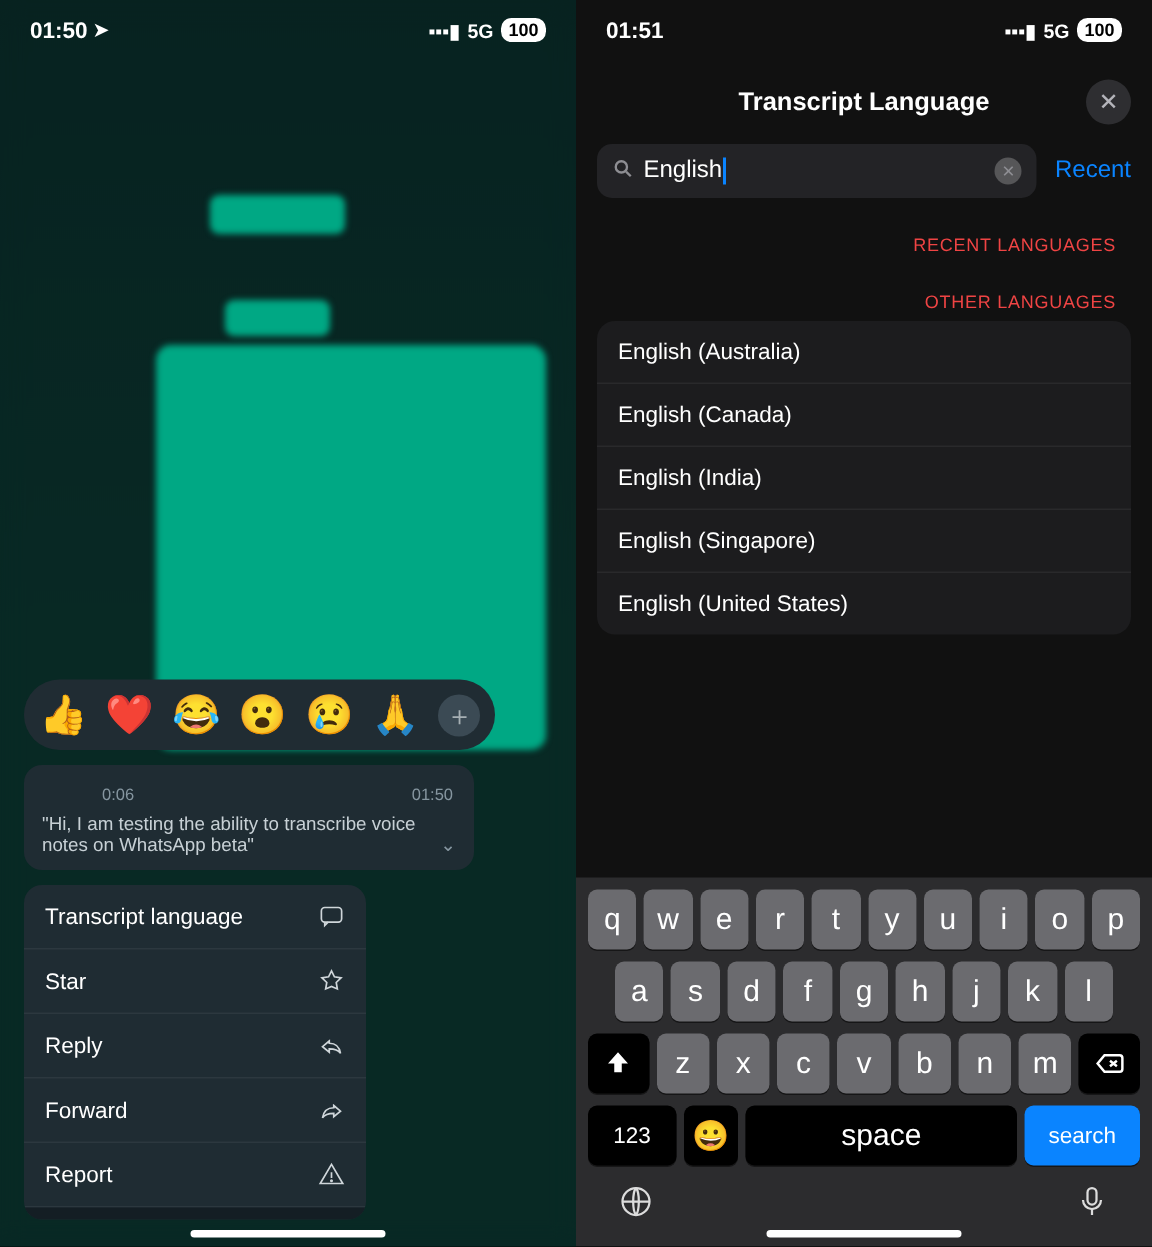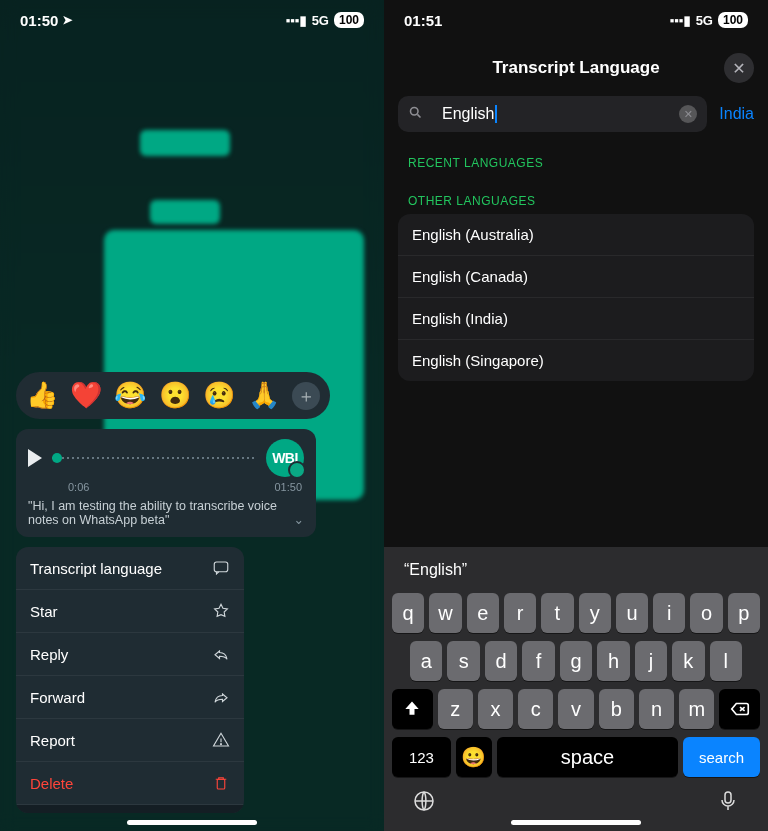--- a/index.html
+++ b/index.html
@@ -62,26 +62,26 @@
   .mi-icon svg{width:18px;height:18px;stroke:currentColor;fill:none;stroke-width:1.5;}
   .danger .mi-icon{color:#ff453a;}
   .home-indicator{position:absolute;bottom:6px;left:50%;transform:translateX(-50%);width:130px;height:5px;border-radius:3px;background:#fff;z-index:6;}
   
   .right-screen{background:#111;}
   .right-content{position:absolute;inset:0;display:flex;flex-direction:column;}
   .sheet-header{display:flex;align-items:center;justify-content:center;position:relative;height:44px;margin-top:46px;}
   .sheet-title{font-size:17px;font-weight:600;}
   .close-btn{position:absolute;right:14px;width:30px;height:30px;border-radius:50%;background:#2e2e31;display:flex;align-items:center;justify-content:center;color:#b4b4ba;}
   .search-row{display:flex;align-items:center;gap:12px;padding:6px 14px;}
-  .search-field{flex:1;background:#232326;border-radius:10px;height:36px;display:flex;align-items:center;padding:0 10px;gap:19px;color:#fff;}
+  .search-field{flex:1;background:#232326;border-radius:10px;height:36px;display:flex;align-items:center;padding:0 10px;gap:6px;color:#fff;}
   .search-field .mag{color:#8e8e93;font-size:15px;}
   .search-input{flex:1;font-size:16px;color:#fff;}
   .search-clear{color:#8e8e93;width:18px;height:18px;border-radius:50%;background:#565658;display:flex;align-items:center;justify-content:center;font-size:11px;}
   .cancel{color:#0a84ff;font-size:16px;}
-  .grp-head{color:#22c55e;font-size:12px;letter-spacing:.5px;padding:18px 24px 6px;text-transform:uppercase;}
+  .grp-head{color:#ef4444;font-size:12px;letter-spacing:.5px;padding:18px 24px 6px;text-transform:uppercase;text-align:right;}
   .lang-list{margin:0 14px;background:#1c1c1e;border-radius:12px;overflow:hidden;}
   .lang-item{padding:12px 14px;font-size:15px;border-bottom:1px solid rgba(255,255,255,.06);display:flex;justify-content:space-between;align-items:center;}
   .lang-item:last-child{border-bottom:none;}
   .check{color:#0a84ff;font-size:18px;}
   
   .kbd{
     margin-top:auto;background:#2c2c2e;padding:4px 4px 8px;
   }
   .sugg{color:#fff;font-size:16px;padding:10px 16px;}
   .krow{display:flex;gap:5px;padding:4px;justify-content:center;}
@@ -124,25 +124,20 @@
       <span>👍</span>
       <span>❤️</span>
       <span>😂</span>
       <span>😮</span>
       <span>😢</span>
       <span>🙏</span>
       <span class="more">＋</span>
     </div>
 
     <div class="voice-msg">
-      <div class="vm-row">
-        <div class="play"></div>
-        <div class="track"></div>
-        <div class="avatar">WBI</div>
-      </div>
       <div class="vm-times">
         <span>0:06</span>
         <span>01:50</span>
       </div>
       <div class="transcript">
         <span>"Hi, I am testing the ability to transcribe voice notes on WhatsApp beta"</span>
         <span class="chev">⌄</span>
       </div>
     </div>
 
@@ -180,30 +175,20 @@
             </svg>
         </span>
       </div>
       <div class="menu-item">
         <span>Report</span>
         <span class="mi-icon">
           <svg viewBox="0 0 24 24">
               <path d="M12 3L2 20h20L12 3z"></path>
               <path d="M12 10v5"></path>
               <circle cx="12" cy="17.5" r=".6" fill="currentColor"></circle>
-            </svg>
-        </span>
-      </div>
-      <div class="menu-item danger">
-        <span>Delete</span>
-        <span class="mi-icon">
-          <svg viewBox="0 0 24 24">
-              <path d="M5 7h14"></path>
-              <path d="M9 7V5h6v2"></path>
-              <rect x="7" y="7" width="10" height="13" rx="1.5"></rect>
             </svg>
         </span>
       </div>
       <div class="menu-sep"></div>
     </div>
   </div>
 
   <div class="home-indicator"></div>
 </div>
 
@@ -231,43 +216,45 @@
       <div class="search-field">
         <span class="mag">
           <svg width="15" height="15" viewBox="0 0 24 24" fill="none" stroke="#8e8e93" stroke-width="2.5">
               <circle cx="10" cy="10" r="6"></circle>
               <path d="M20 20l-5-5"></path>
             </svg>
         </span>
         <span class="search-input"><span>English</span><span class="caret"></span></span>
         <span class="search-clear">✕</span>
       </div>
-      <span class="cancel">India</span>
+      <span class="cancel">Recent</span>
     </div>
 
     <div class="grp-head">Recent languages</div>
 
     <div class="grp-head">Other languages</div>
     <div class="lang-list">
       <div class="lang-item">
           <span>English (Australia)</span>
         </div>
       <div class="lang-item">
           <span>English (Canada)</span>
         </div>
       <div class="lang-item">
           <span>English (India)</span>
         </div>
       <div class="lang-item">
           <span>English (Singapore)</span>
         </div>
+      <div class="lang-item">
+          <span>English (United States)</span>
+        </div>
     </div>
 
     <div class="kbd">
-      <div class="sugg">“English”</div>
       <div class="krow">
         <div class="key">q</div>
         <div class="key">w</div>
         <div class="key">e</div>
         <div class="key">r</div>
         <div class="key">t</div>
         <div class="key">y</div>
         <div class="key">u</div>
         <div class="key">i</div>
         <div class="key">o</div>

